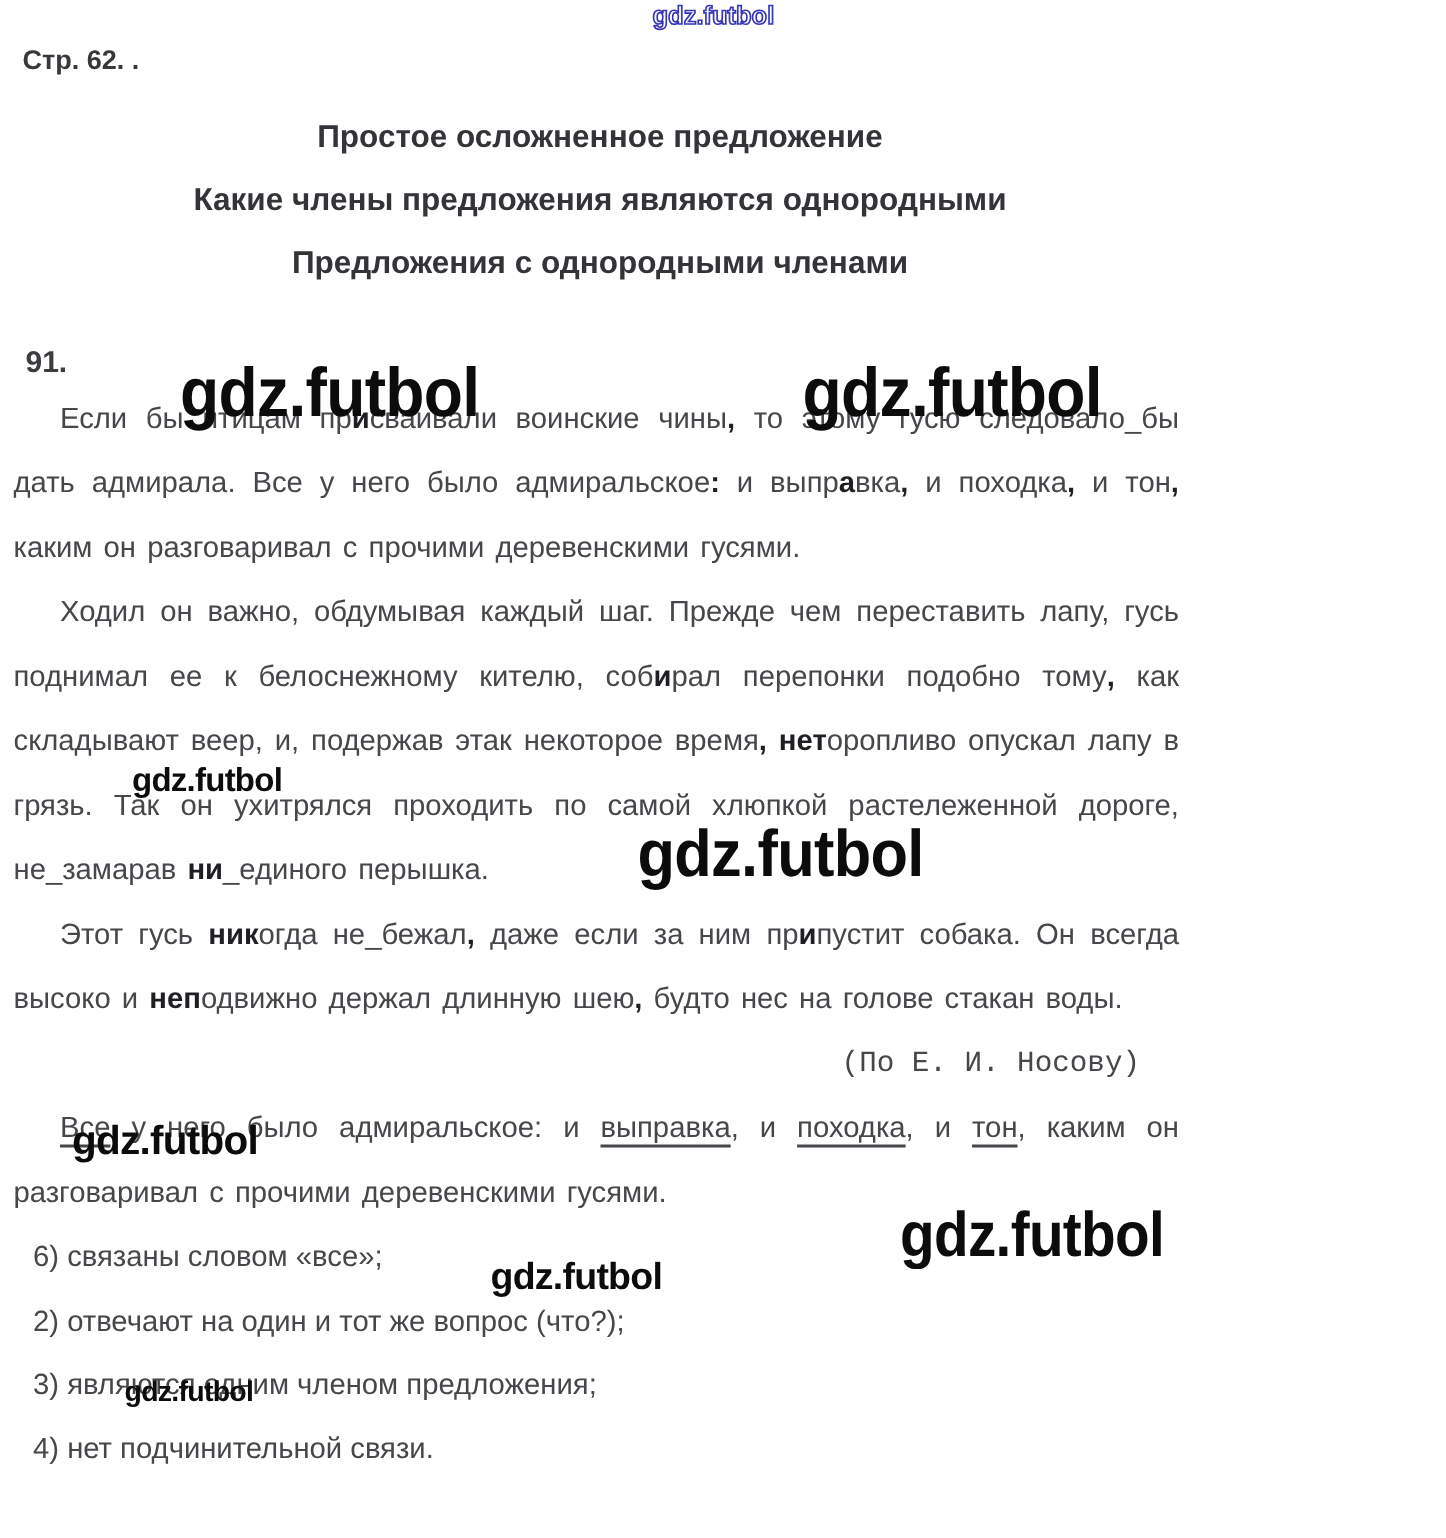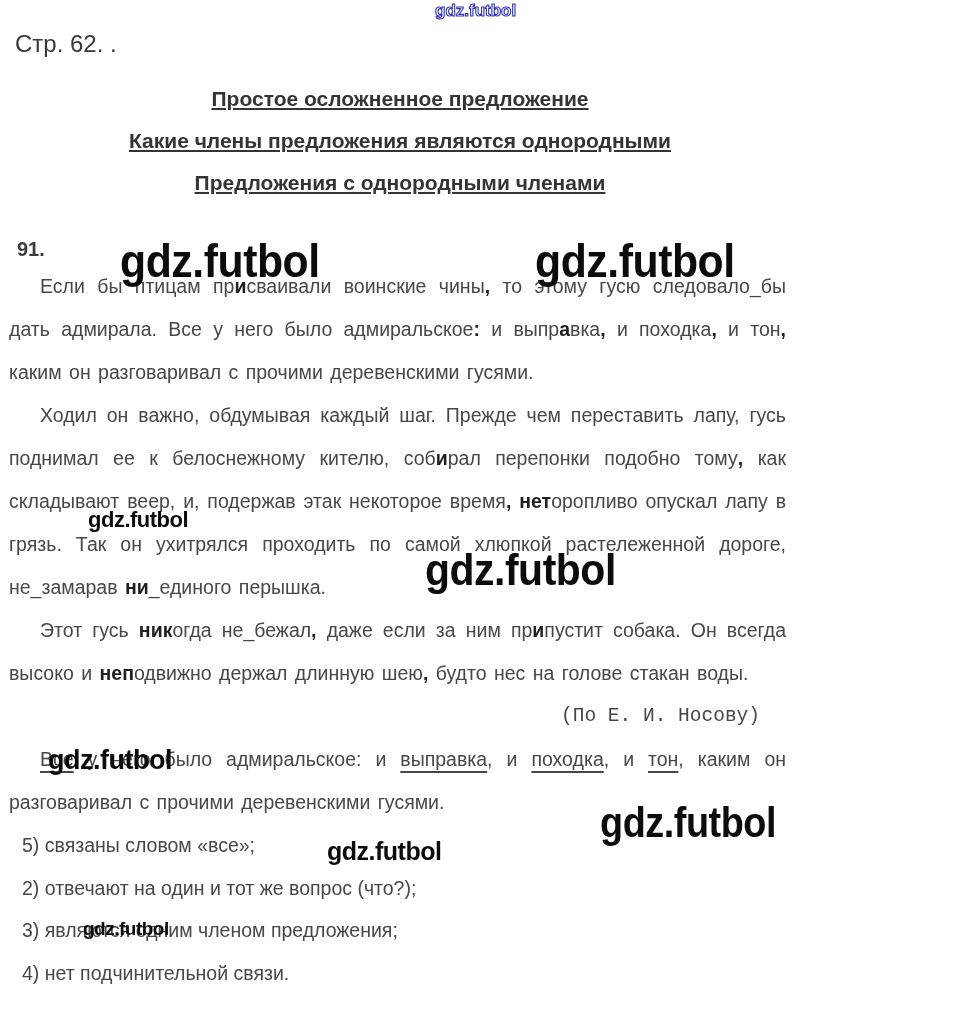--- a/index.html
+++ b/index.html
@@ -34,31 +34,31 @@
   .wm-c { left: 88px;  top: 507px; font-size: 22px; font-weight: 700; }
   .wm-d { left: 838px; top: 510px; font-size: 14px; }
   .wm-e { left: 425px; top: 545px; font-size: 44px; transform: scaleX(.93); }
   .wm-f { left: 48px;  top: 745px; font-size: 27px; font-weight: 700; }
   .wm-g { left: 600px; top: 799px; font-size: 42px; transform: scaleX(.9); }
   .wm-h { left: 327px; top: 837px; font-size: 25px; font-weight: 700; }
   .wm-i { left: 83px;  top: 918px; font-size: 19px; font-weight: 700; }
   
   .page-header {
     margin: 30px 0 0 15px;
-    font-size: 24px; font-weight: 400;
+    font-size: 18px; font-weight: 700;
     color: #38383c;
   }
   .headings {
     margin-top: 20px;
     text-align: center;
     font-weight: 700;
     font-size: 21px;
     color: #333338;
   }
-  .headings .h-line { line-height: 42px; text-decoration: underline; }
+  .headings .h-line { line-height: 42px; }
   .exercise-number {
     margin: 34px 0 0 17px;
     font-weight: 700;
     font-size: 20px;
     color: #3c3c40;
   }
   .body-p {
     margin: 0;
     padding: 0 14px 0 9px;
     font-size: 19.5px;
@@ -113,19 +113,19 @@
 
   <p class="body-p first"><span>Если бы птицам пр</span><span class="seg-b">и</span><span>сваивали воинские чины</span><span class="seg-b">,</span><span> то этому гусю следовало_бы дать адмирала. Все у него было адмиральское</span><span class="seg-b">:</span><span> и выпр</span><span class="seg-b">а</span><span>вка</span><span class="seg-b">,</span><span> и походка</span><span class="seg-b">,</span><span> и тон</span><span class="seg-b">,</span><span> каким он разговаривал с прочими деревенскими гусями.</span></p>
   <p class="body-p"><span>Ходил он важно, обдумывая каждый шаг. Прежде чем переставить лапу, гусь поднимал ее к белоснежному кителю, соб</span><span class="seg-b">и</span><span>рал перепонки подобно тому</span><span class="seg-b">,</span><span> как складывают веер, и, подержав этак некоторое время</span><span class="seg-b">,</span><span> </span><span class="seg-b">нет</span><span>оропливо опускал лапу в грязь. Так он ухитрялся проходить по самой хлюпкой растележенной дороге, не_замарав </span><span class="seg-b">ни</span><span>_единого перышка.</span></p>
   <p class="body-p"><span>Этот гусь </span><span class="seg-b">ник</span><span>огда не_бежал</span><span class="seg-b">,</span><span> даже если за ним пр</span><span class="seg-b">и</span><span>пустит собака. Он всегда высоко и </span><span class="seg-b">неп</span><span>одвижно держал длинную шею</span><span class="seg-b">,</span><span> будто нес на голове стакан воды.</span></p>
 
   <div class="attribution">(По Е. И. Носову)</div>
 
   <p class="body-p"><span class="seg-u">Все</span><span> у него было адмиральское: и </span><span class="seg-u">выправка</span><span>, и </span><span class="seg-u">походка</span><span>, и </span><span class="seg-u">тон</span><span>, каким он разговаривал с прочими деревенскими гусями.</span></p>
 
   <div class="points">
-    <div class="point-line">5) связаны словом «все»;</div>
+    <div class="point-line">6) связаны словом «все»;</div>
     <div class="point-line">2) отвечают на один и тот же вопрос (что?);</div>
     <div class="point-line">3) являются одним членом предложения;</div>
     <div class="point-line">4) нет подчинительной связи.</div>
   </div>
 
 </div>
 
 </body></html>

